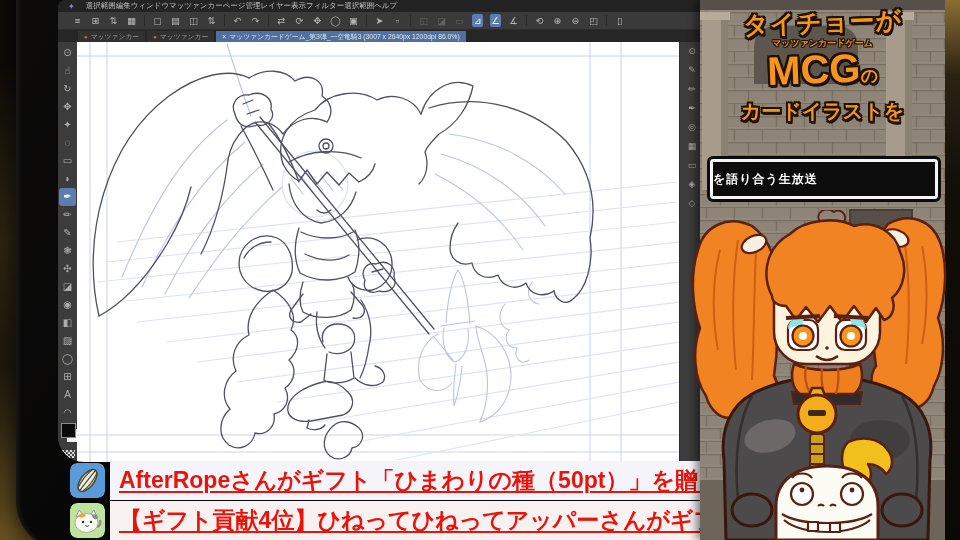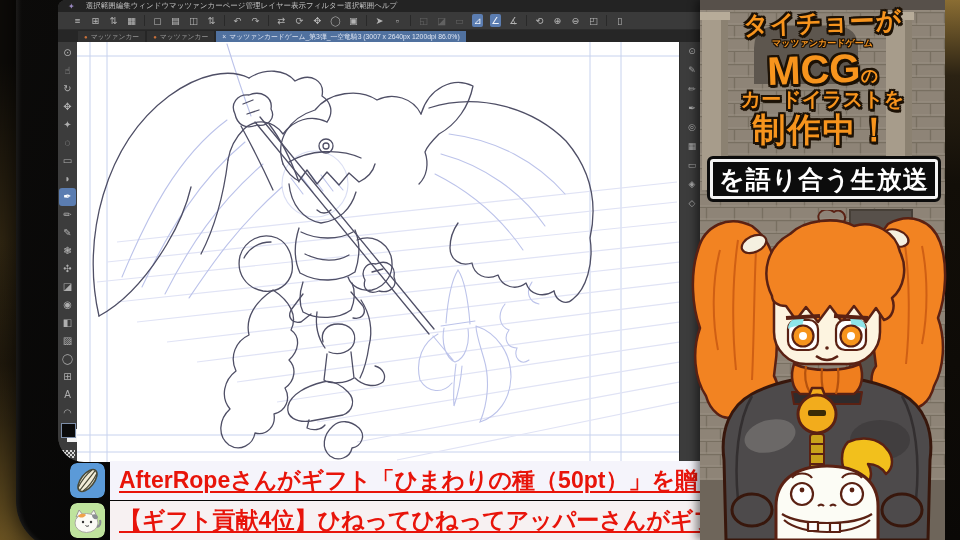--- a/index.html
+++ b/index.html
@@ -66,25 +66,25 @@
   .ot{color:#f7941d;font-weight:bold;
     text-shadow:-2px 0 #1d1206,2px 0 #1d1206,0 -2px #1d1206,0 2px #1d1206,
     -2px -2px #1d1206,2px -2px #1d1206,-2px 2px #1d1206,2px 2px #1d1206,0 3px #1d1206,2px 3px #1d1206;}
   .ot-small{color:#f7941d;font-weight:bold;
     text-shadow:-1px 0 #1d1206,1px 0 #1d1206,0 -1px #1d1206,0 1px #1d1206,
     -1px -1px #1d1206,1px -1px #1d1206,-1px 1px #1d1206,1px 1px #1d1206;}
   .t1{font-size:25px;letter-spacing:1px;transform:rotate(-2deg);}
   .ruby{font-size:9px;margin-top:4px;}
   .mcg-row{font-size:40px;margin-top:1px;transform:rotate(-2deg);}
   .no{font-size:17px;}
-  .t3{font-size:20px;margin-top:0;}
+  .t3{font-size:20px;margin-top:12px;}
   .t4{font-size:33px;margin-top:4px;letter-spacing:2px;}
   .live-box{position:absolute;top:159px;left:10px;width:222px;height:34px;background:#0c0c0c;
     border:3px solid #f5f5f5;outline:3px solid #0c0c0c;border-radius:3px;color:#fff;font-weight:bold;
-    font-size:25px;display:flex;align-items:center;justify-content:center;letter-spacing:1px;}
+    font-size:12px;display:flex;align-items:center;justify-content:flex-start;letter-spacing:1px;}
   .character{position:absolute;left:-10px;top:210px;}
 </style>
 </head>
 <body>
 
 <div class="stage">
   <div class="bezel"></div>
 
   <div class="app">
     <div class="menubar">
@@ -321,21 +321,20 @@
     </svg>
     <div class="panel-edge"></div>
 
     <div class="title-block">
       <div class="ot t1">タイチョーが</div>
       <div class="ot-small ruby">マッツァンカードゲーム</div>
       <div class="ot mcg-row">
         <span>MCG</span><span class="no">の</span>
       </div>
       <div class="ot t3">カードイラストを</div>
-      <div class="ot t4">制作中！</div>
     </div>
     <div class="live-box">
       <span>を語り合う生放送</span>
     </div>
 
     <svg class="character" width="270" height="330" viewBox="0 0 270 330">
       <g stroke="#5a2113" stroke-width="2.5" stroke-linejoin="round">
 
         <path fill="#f28322" d="M62,16 C38,4 14,16 8,40 C0,64 2,96 10,118 C2,140 4,168 16,186 C20,200 32,212 44,206 C46,214 58,216 64,208 C72,212 82,206 80,194 C88,188 90,176 84,166 C88,140 88,112 84,88 C90,62 84,32 62,16 Z"></path>
         <path fill="#f28322" d="M198,14 C220,2 242,10 250,32 C258,54 256,86 248,108 C256,130 254,158 244,176 C240,192 228,202 218,196 C214,206 202,208 198,198 C190,202 182,194 186,184 C180,176 180,164 186,156 C182,132 182,106 186,84 C180,58 184,30 198,14 Z"></path>

